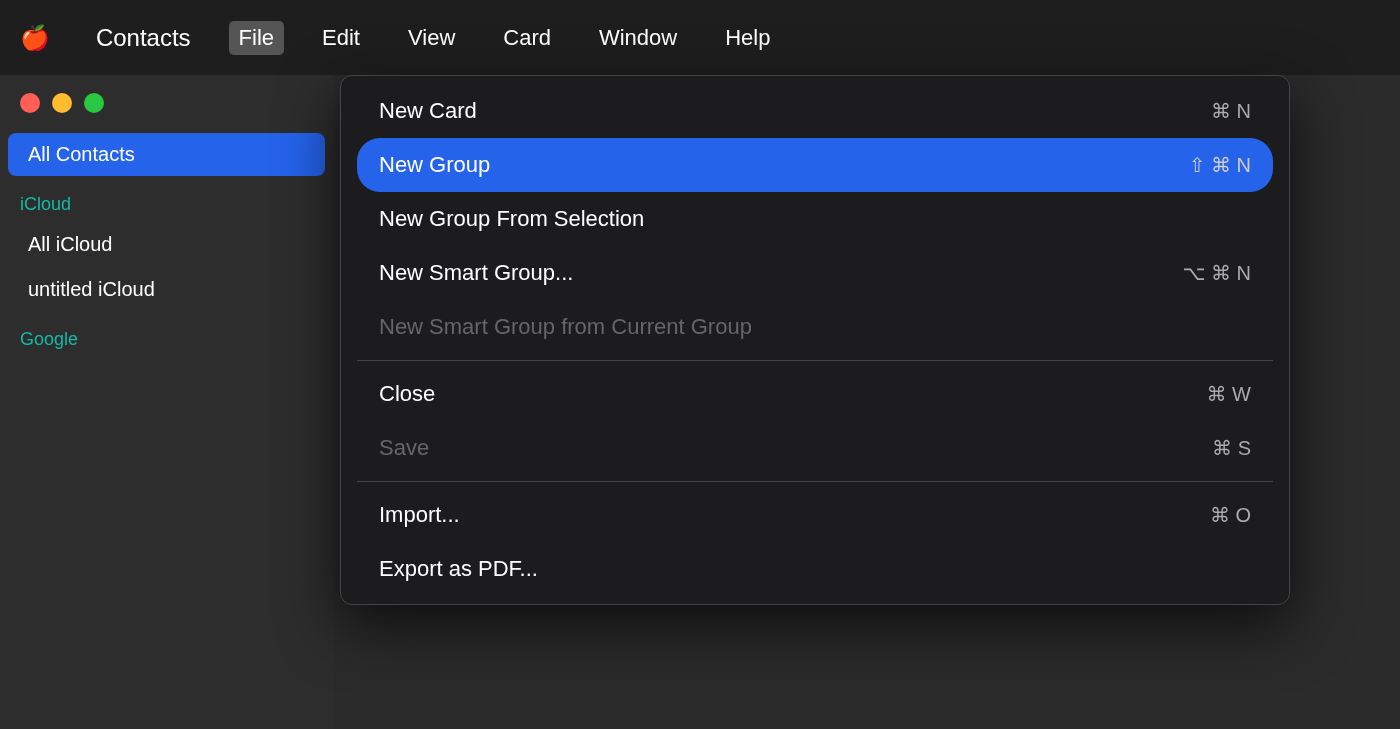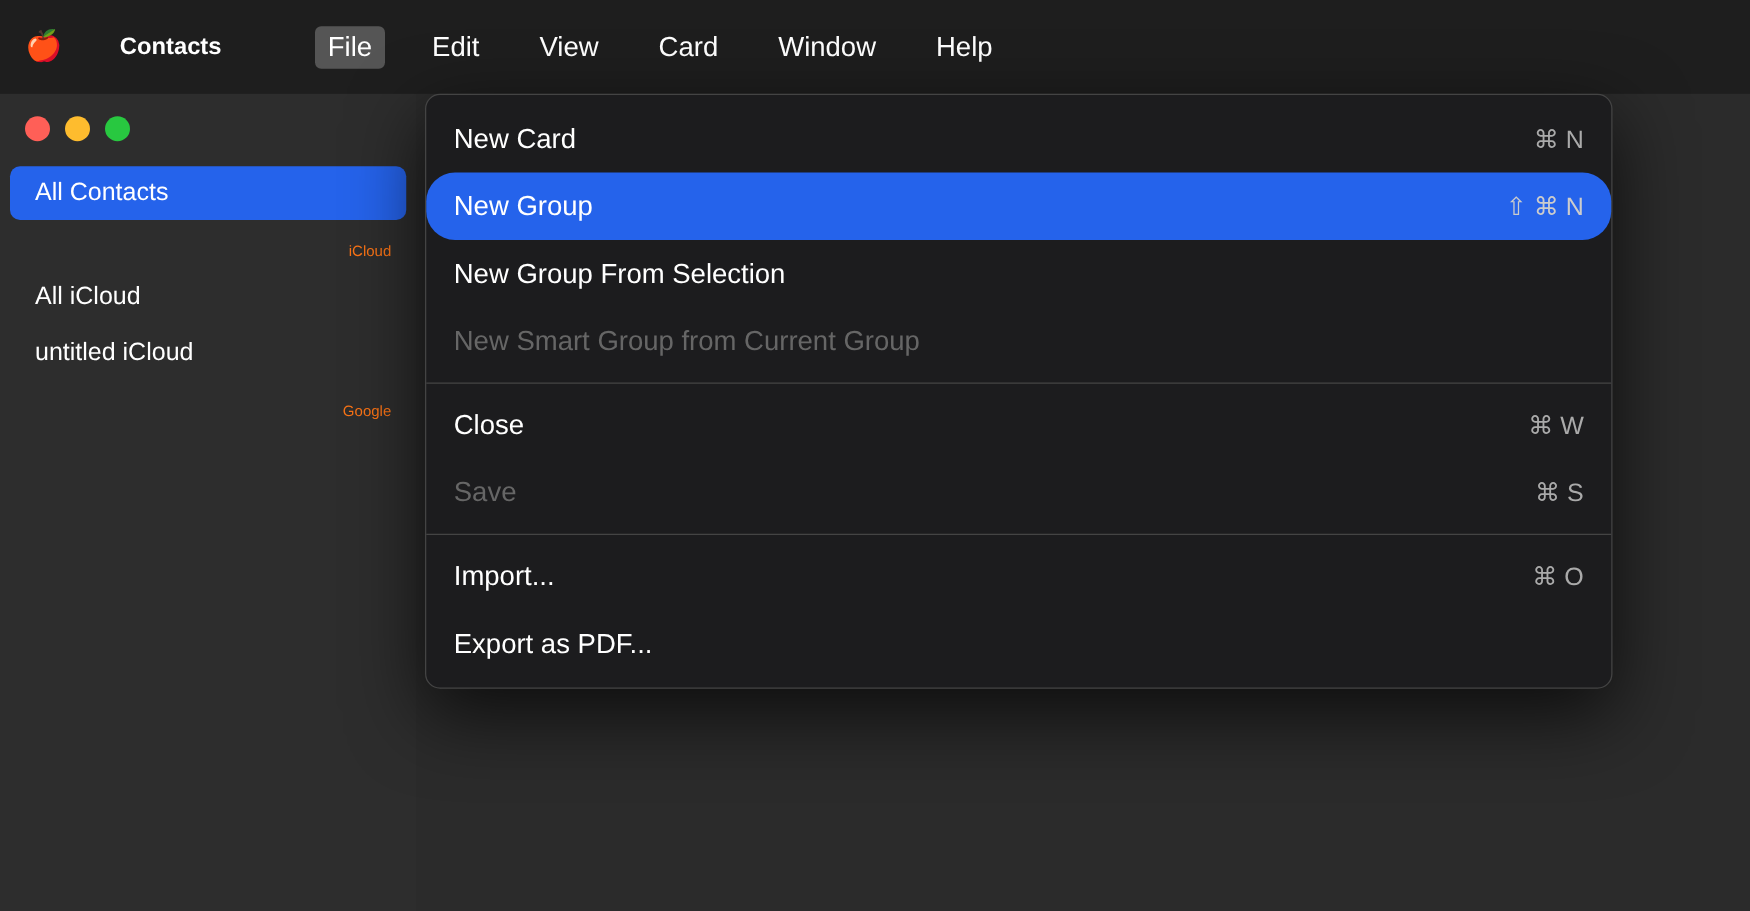--- a/index.html
+++ b/index.html
@@ -30,32 +30,31 @@
       font-size: 22px;
       font-weight: 400;
       cursor: default;
       padding: 4px 10px;
       border-radius: 5px;
       white-space: nowrap;
     }
 
     .menubar-item.active {
       background: #555555;
-      margin-left: 37px;
     }
 
     .apple-icon {
       font-size: 24px;
       color: #ffffff;
       margin-right: 8px;
     }
 
     .menubar-item.app-name {
-      font-weight: 700;
-      font-size: 19px;
+      font-weight: 400;
+      font-size: 24px;
     }
 
     
     .main-area {
       display: flex;
       height: calc(729px - 75px);
       position: relative;
     }
 
     
@@ -93,38 +92,37 @@
       margin: 2px 8px;
     }
 
     .sidebar-item.selected {
       background: #2563eb;
       color: #ffffff;
     }
 
     .sidebar-section-label {
       padding: 16px 20px 6px 20px;
-      font-size: 12px;
-      color: #f97316;
+      font-size: 18px;
+      color: #14b8a6;
       font-weight: 500;
-      text-align: right;
     }
 
     
     .dropdown-overlay {
       position: absolute;
       top: 0;
       left: 340px;
       width: 950px;
       background: #1c1c1e;
       border-radius: 12px;
       border: 1px solid #444444;
       box-shadow: 0 20px 60px rgba(0,0,0,0.7);
       z-index: 200;
-      padding: 8px 0;
+      padding: 8px 16px;
     }
 
     .menu-item {
       display: flex;
       align-items: center;
       justify-content: space-between;
       padding: 14px 22px;
       font-size: 22px;
       color: #ffffff;
       cursor: pointer;
@@ -214,20 +212,24 @@
     <div class="menu-item highlighted">
       <span class="menu-item-label">New Group</span>
       <span class="menu-item-shortcut">⇧ ⌘ N</span>
     </div>
 
     <div class="menu-item">
       <span class="menu-item-label">New Group From Selection</span>
       <span class="menu-item-shortcut"></span>
     </div>
 
+    <div class="menu-item">
+      <span class="menu-item-label">New Smart Group...</span>
+      <span class="menu-item-shortcut">⌥ ⌘ N</span>
+    </div>
 
     <div class="menu-item disabled">
       <span class="menu-item-label">New Smart Group from Current Group</span>
       <span class="menu-item-shortcut"></span>
     </div>
 
     <div class="menu-separator"></div>
 
     <div class="menu-item">
       <span class="menu-item-label">Close</span>

